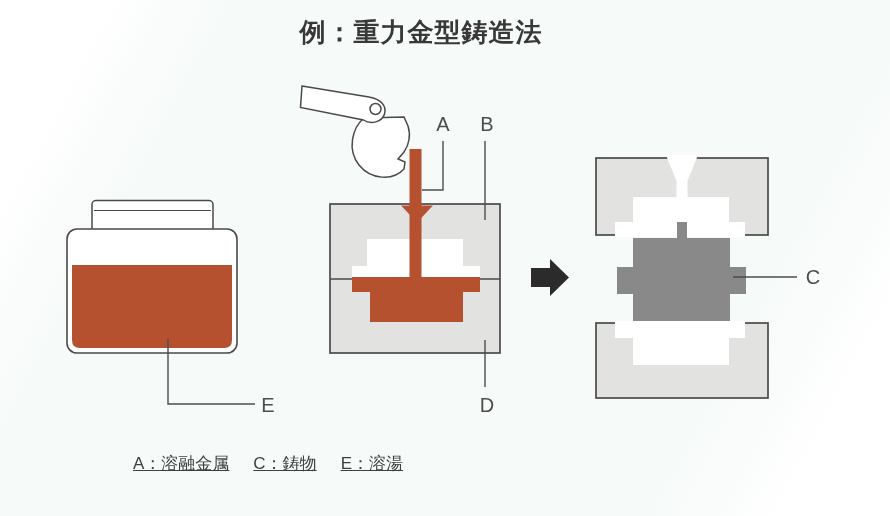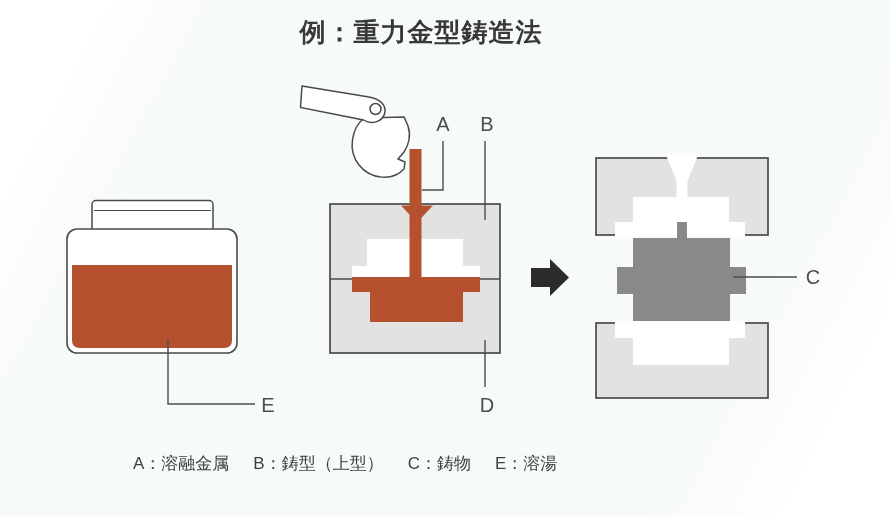--- a/index.html
+++ b/index.html
@@ -10,21 +10,21 @@
     font-family:"Liberation Sans", sans-serif;
     background:linear-gradient(118deg,#ffffff 0%,#ffffff 9%,#f6faf8 20%,#f6faf8 79%,#ffffff 91%);
   }
   .title{
     position:absolute;left:421px;top:15px;transform:translateX(-50%);
     font-size:26px;font-weight:700;color:#383838;letter-spacing:1px;white-space:nowrap;
   }
   .legend{
     position:absolute;left:133px;top:452px;
     display:flex;gap:24px;
-    font-size:17px;color:#3f3f3f;white-space:nowrap;
+    font-size:17px;color:#3f3f3f;white-space:nowrap;text-decoration:underline;
   }
   svg{position:absolute;left:0;top:0;}
   .lbl{font-family:"Liberation Sans",sans-serif;font-size:20px;fill:#4d4d4d;}
 </style>
 </head>
 <body>
 
 <div class="canvas">
 
   <div class="title">例：重力金型鋳造法</div>
@@ -74,18 +74,17 @@
       <polygon points="615,321 745,321 745,338 729,338 729,365 633,365 633,338 615,338" fill="#ffffff"></polygon>
 
       <polygon points="677,222 687,222 687,238 730,238 730,267 746,267 746,294 730,294 730,321 633,321 633,294 617,294 617,267 633,267 633,238 677,238" fill="#898989"></polygon>
       <line x1="733" y1="277" x2="797" y2="277" stroke="#4d4d4d" stroke-width="1.4"></line>
       <text class="lbl" x="813" y="284" text-anchor="middle">C</text>
     </g>
   </svg>
 
   <div class="legend">
     <span>A：溶融金属</span>
-    <span>B：鋳型（上型）</span>
     <span>C：鋳物</span>
     <span>E：溶湯</span>
   </div>
 
 </div>
 
 </body></html>

